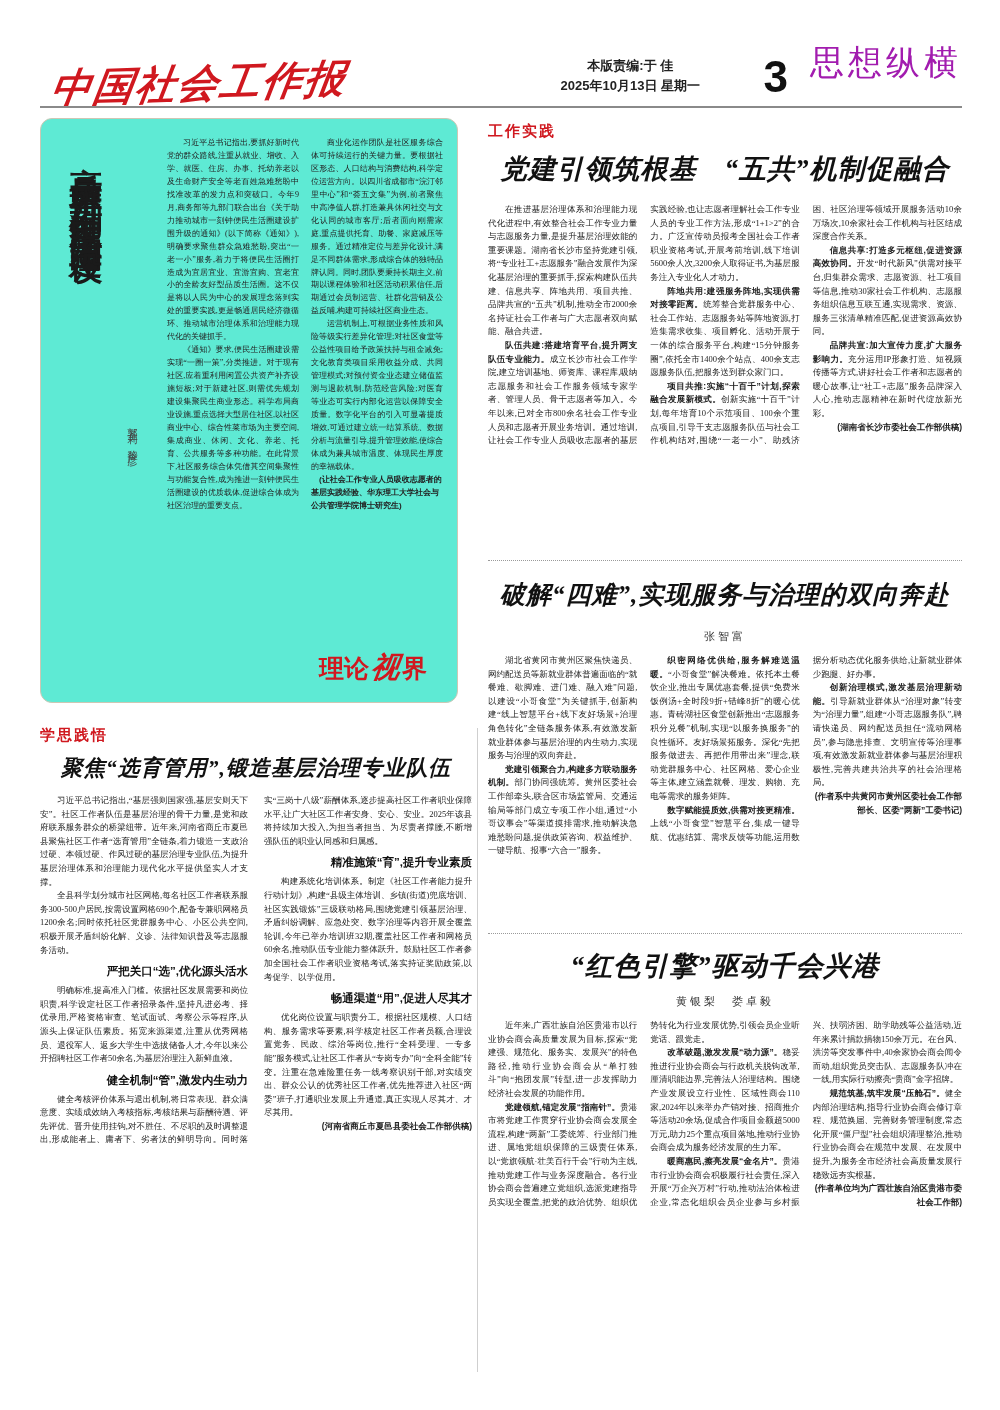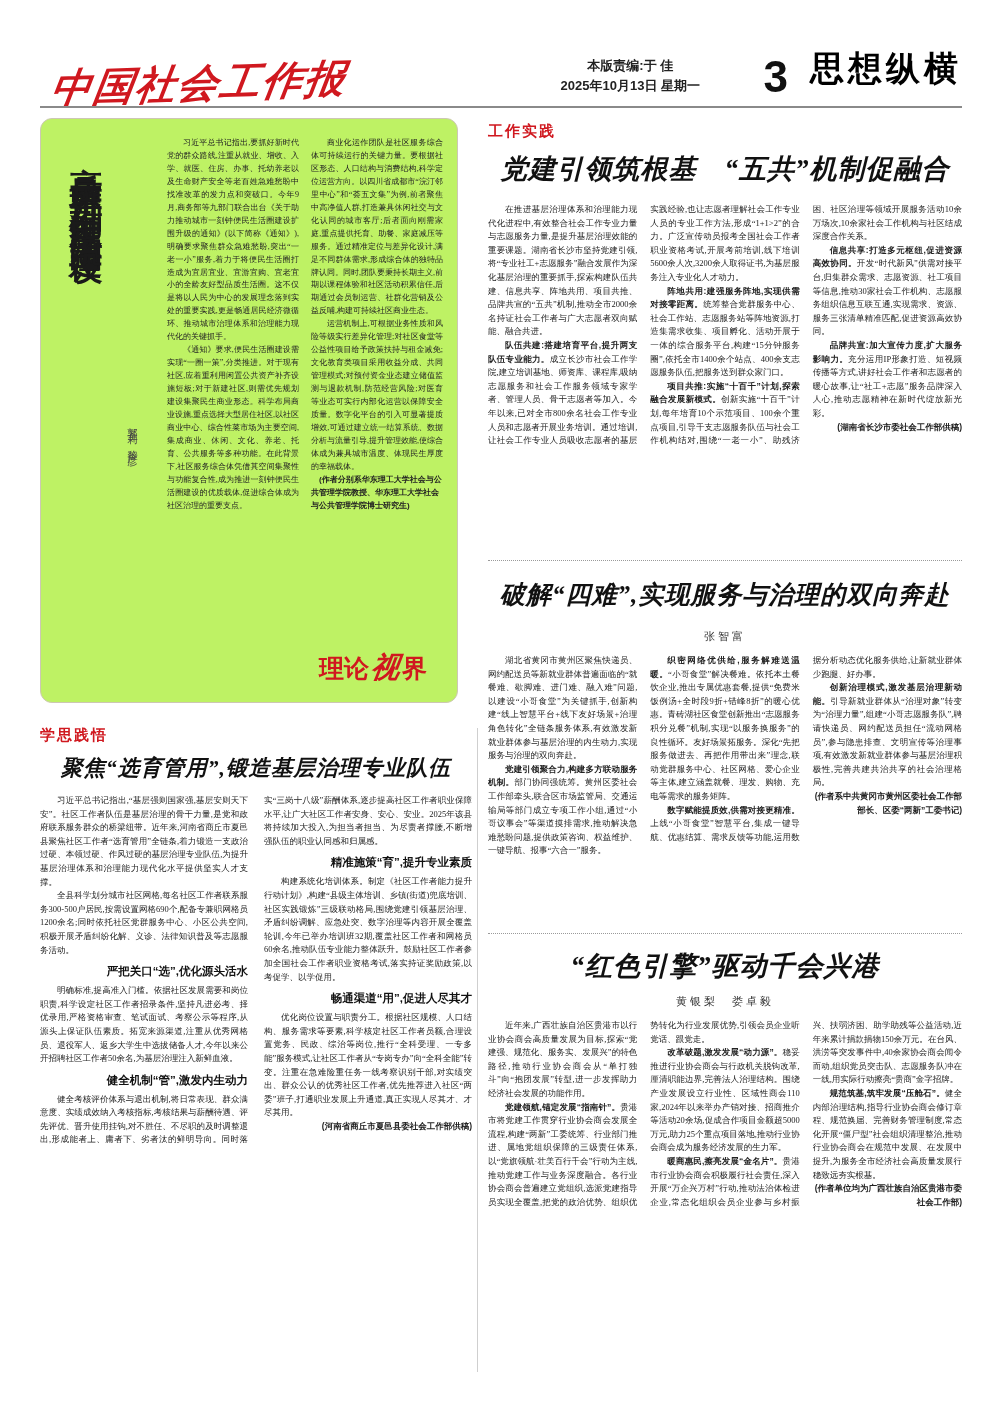--- a/index.html
+++ b/index.html
@@ -7,26 +7,26 @@
         font-family:"Liberation Serif",serif;color:#222;overflow:hidden;}
   
   .masthead{position:absolute;left:52px;top:56px;font-size:40px;font-weight:700;
             color:#d0181f;transform:skewX(-10deg) rotate(-2deg);letter-spacing:2px;
             font-style:italic;}
   .head-info{position:absolute;right:300px;top:56px;text-align:center;line-height:1.5;}
   .head-info .l1{font-size:13px;font-weight:700;font-family:"Liberation Sans",sans-serif;}
   .head-info .l2{font-size:13px;font-weight:700;font-family:"Liberation Sans",sans-serif;}
   .page-no{position:absolute;right:212px;top:52px;font-size:44px;font-weight:700;
            font-family:"Liberation Sans",sans-serif;color:#111;}
-  .section-title{position:absolute;right:38px;top:46px;font-size:34px;font-weight:700;
-           letter-spacing:4px;color:#000000;}
+  .section-title{position:absolute;right:38px;top:40px;font-size:34px;font-weight:400;
+           letter-spacing:4px;color:#a21caf;}
   .head-rule{position:absolute;left:40px;right:38px;top:106px;height:2px;background:#8a8a8a;}
   
   .tbox{position:absolute;left:40px;top:118px;width:418px;height:585px;
-        border:1px solid #cdc7b4;border-radius:12px;background:#bef264;box-sizing:border-box;}
+        border:1px solid #cdc7b4;border-radius:12px;background:#5eead4;box-sizing:border-box;}
   .tbox-title{position:absolute;left:22px;top:22px;height:540px;writing-mode:vertical-rl;
         text-orientation:upright;font-size:33px;font-weight:700;letter-spacing:6px;color:#1a1a1a;}
   .tbox-authors{position:absolute;left:84px;top:300px;height:220px;writing-mode:vertical-rl;
         text-orientation:upright;font-size:10.5px;color:#444;letter-spacing:3px;}
   .tbox-body{position:absolute;left:126px;top:18px;width:276px;height:545px;
         column-count:2;column-gap:12px;overflow:hidden;}
   .tbox-body p{margin:0;font-size:8px;line-height:1.62;text-align:justify;text-indent:2em;}
   .tbox-body p.sig{text-align:left;text-indent:1em;font-weight:700;
         font-family:"Liberation Sans",sans-serif;font-size:8px;}
   .tbox-label{position:absolute;right:30px;bottom:14px;color:#d0181f;white-space:nowrap;}
@@ -80,21 +80,21 @@
   <div class="head-rule"></div>
 
   <div class="tbox">
     <div class="tbox-title">高质量推进一刻钟便民生活圈建设</div>
     <div class="tbox-authors">郭圣莉　黎广彦</div>
     <div class="tbox-body">
         <p>习近平总书记指出,要抓好新时代党的群众路线,注重从就业、增收、入学、就医、住房、办事、托幼养老以及生命财产安全等老百姓急难愁盼中找准改革的发力点和突破口。今年9月,商务部等九部门联合出台《关于助力推动城市一刻钟便民生活圈建设扩围升级的通知》(以下简称《通知》),明确要求聚焦群众急难愁盼,突出“一老一小”服务,着力于将便民生活圈打造成为宜居宜业、宜游宜购、宜老宜小的全龄友好型品质生活圈。这不仅是将以人民为中心的发展理念落到实处的重要实践,更是畅通居民经济微循环、推动城市治理体系和治理能力现代化的关键抓手。</p>
         <p>《通知》要求,便民生活圈建设需实现“一圈一策”,分类推进。对于现有社区,应着重利用闲置公共资产补齐设施短板;对于新建社区,则需优先规划建设集聚民生商业形态。科学布局商业设施,重点选择大型居住社区,以社区商业中心、综合性菜市场为主要空间,集成商业、休闲、文化、养老、托育、公共服务等多种功能。在此背景下,社区服务综合体凭借其空间集聚性与功能复合性,成为推进一刻钟便民生活圈建设的优质载体,促进综合体成为社区治理的重要支点。</p>
         <p>商业化运作团队是社区服务综合体可持续运行的关键力量。要根据社区形态、人口结构与消费结构,科学定位运营方向。以四川省成都市“浣汀邻里中心”和“荟五文集”为例,前者聚焦中高净值人群,打造兼具休闲社交与文化认同的城市客厅;后者面向刚需家庭,重点提供托育、助餐、家庭减压等服务。通过精准定位与差异化设计,满足不同群体需求,形成综合体的独特品牌认同。同时,团队要秉持长期主义,前期以课程体验和社区活动积累信任,后期通过会员制运营、社群化营销及公益反哺,构建可持续社区商业生态。</p>
         <p>运营机制上,可根据业务性质和风险等级实行差异化管理;对社区食堂等公益性项目给予政策扶持与租金减免;文化教育类项目采用收益分成、共同管理模式;对预付资金业态建立储值监测与退款机制,防范经营风险;对医育等业态可实行内部化运营以保障安全质量。数字化平台的引入可显著提质增效,可通过建立统一结算系统、数据分析与流量引导,提升管理效能,使综合体成为兼具城市温度、体现民生厚度的幸福载体。</p>
-        <p class="sig">(作者分别系华东理工大学社会与公共管理学院教授、华东理工大学社会与公共管理学院博士研究生)</p>
+        <p class="sig">(让社会工作专业人员吸收志愿者的基层实践经验、华东理工大学社会与公共管理学院博士研究生)</p>
       </div>
     <div class="tbox-label">
       <span class="b">理论</span><span class="s">视</span><span class="b">界</span>
     </div>
   </div>
 
   <div class="study">
     <div class="kicker">学思践悟</div>
     <h2 class="art-title">聚焦“选育管用”,锻造基层治理专业队伍</h2>
     <div class="body-cols">

